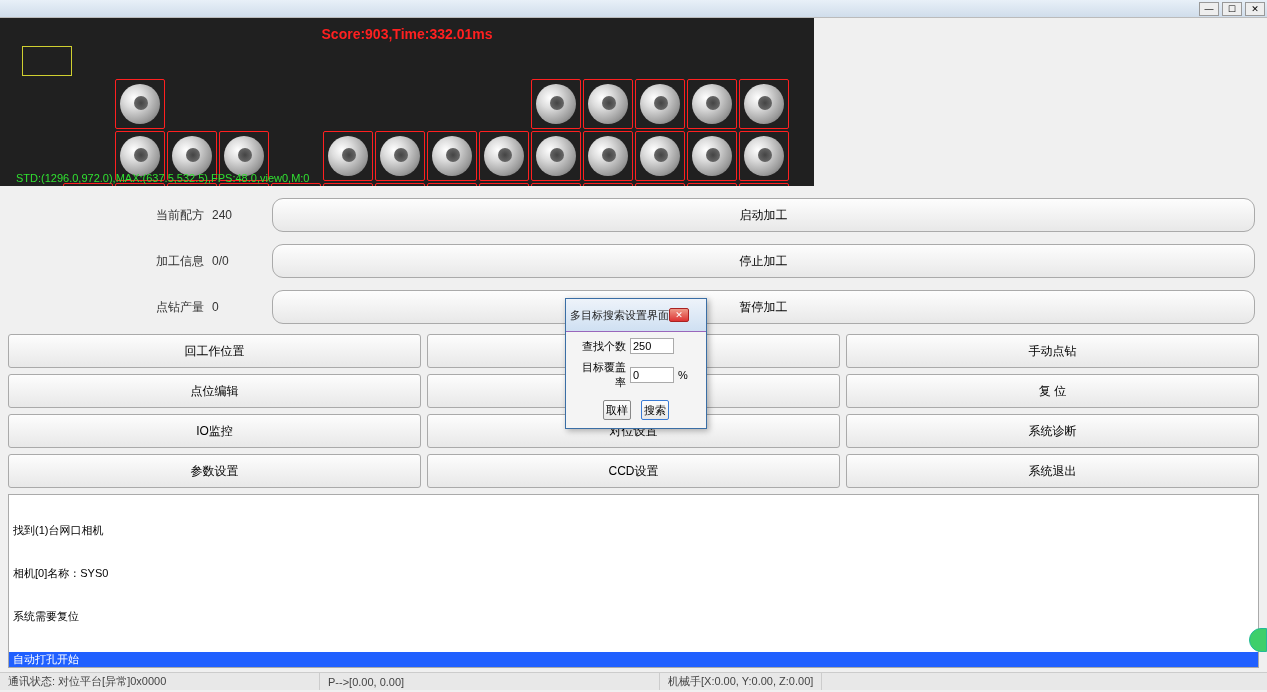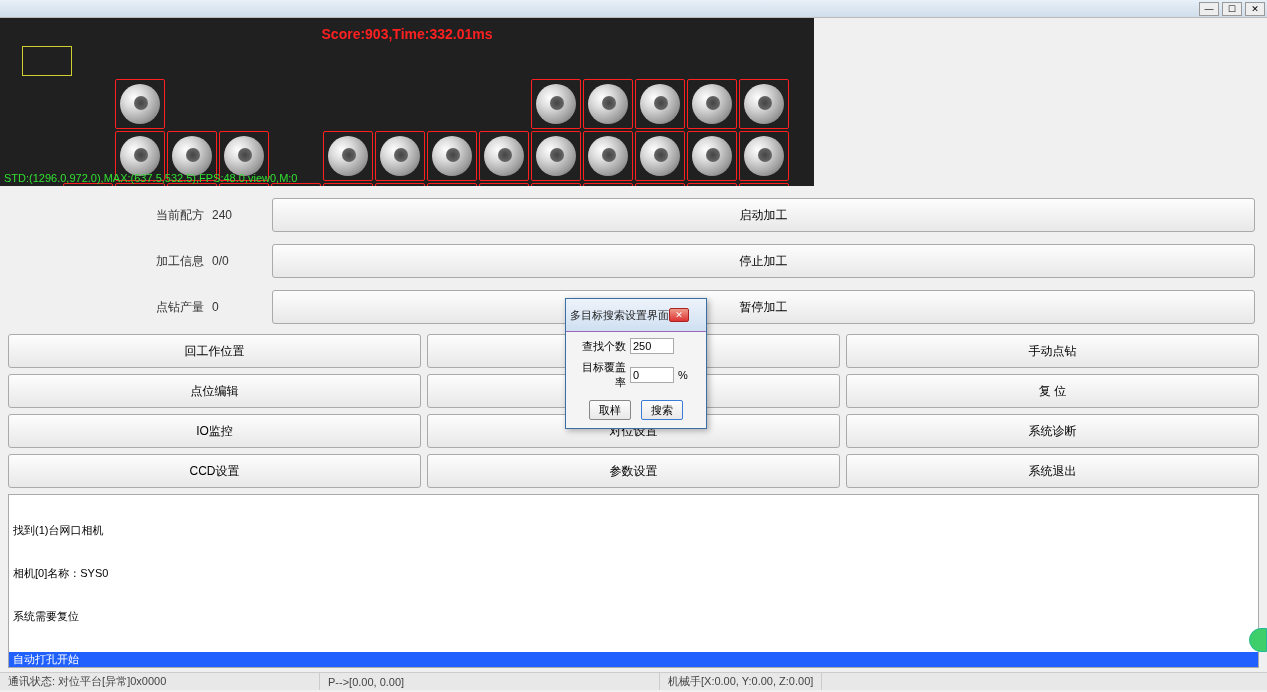--- a/index.html
+++ b/index.html
@@ -4,21 +4,21 @@
 <style>
   * { box-sizing: border-box; margin: 0; padding: 0; font-family: "Microsoft YaHei", sans-serif; }
   body { background: #f0f0f0; width: 1267px; height: 692px; overflow: hidden; position: relative; }
   .titlebar { height: 18px; background: linear-gradient(#e8f0f8,#d0ddeb); border-bottom:1px solid #bbb; display:flex; justify-content:flex-end; align-items:center; padding:0 2px; }
   .titlebar .win-btn { width:20px; height:14px; margin-left:3px; background:#eee; border:1px solid #999; font-size:9px; display:flex; align-items:center; justify-content:center; cursor:pointer;}
   .main { display:flex; height: 654px; flex-direction: column; }
   .viewer { width:814px; height:654px; background:#202020; position:relative; overflow:hidden; }
   .score { position:absolute; top:8px; left:50%; transform:translateX(-50%); color:#ff2020; font-size:14px; font-weight:bold; }
   .yellowrect { position:absolute; top:28px; left:22px; width:50px; height:30px; border:1px solid #cfcf30; }
   .greenline { position:absolute; left:0; right:0; top:643px; height:1px; background:#30e030; opacity:0.7;}
-  .footer-text { position:absolute; bottom:2px; left:4px; color:#30e030; font-size:11px; }
+  .footer-text { position:absolute; bottom:2px; left:16px; color:#30e030; font-size:11px; }
   .grid { position:absolute; top:60px; left:10px; right:10px; bottom:18px; }
   .row { display:flex; }
   .cell { width:50px; height:50px; margin:1px; border:1px solid #ff2020; border-radius:2px; display:flex; align-items:center; justify-content:center; position:relative;}
   .cell.n { border:none; }
   .ball { width:40px; height:40px; border-radius:50%; background:radial-gradient(circle at 14px 14px,#fff 0%,#ddd 28%,#999 70%,#555 100%); }
   .ball::after{content:"";position:absolute;width:14px;height:14px;border-radius:50%;background:radial-gradient(#444 0%,#666 70%,transparent 100%);top:16px;left:18px;}
   .dark-back { position:absolute; inset:0; background: radial-gradient(circle at 30% 30%, #444 0%, #222 60%, #111 100%); z-index:-1;}
   .green-ring { position:absolute; top:222px; left:316px; width:14px; height:14px; border:2px solid #30e030; border-radius:50%; z-index:5;}
   .target { position:absolute; top:330px; left:380px; width:52px; height:52px; z-index:5;}
   .target .dot{position:absolute;width:6px;height:6px;background:#ff2020;border-radius:50%;}
@@ -26,21 +26,21 @@
   .target .d4{top:22px;left:-4px;} .target .d5{top:22px;right:-4px;}
   .target .d6{bottom:-4px;left:-4px;} .target .d7{bottom:-4px;left:22px;} .target .d8{bottom:-4px;right:-4px;}
   .target .cross1{position:absolute;top:0;left:25px;width:2px;height:52px;background:#ff2020;}
   .target .cross2{position:absolute;top:25px;left:0;height:2px;width:52px;background:#ff2020;}
   .target .ring{position:absolute;top:16px;left:16px;width:20px;height:20px;border:2px solid #ff2020;border-radius:50%;}
   .right { flex:1; padding:6px 6px 0 6px; display:flex; flex-direction:column; }
   .info-rows { }
   .info-row { display:flex; align-items:center; height:46px; padding:0 6px;}
   .info-row .lab { width:200px; text-align:right; font-size:12px; color:#333; padding-right:8px;}
   .info-row .val { width:60px; font-size:12px; color:#333;}
-  .big-btn { flex:1; height:34px; background:linear-gradient(#fdfdfd,#e8e8e8); border:1px solid #aaa; border-radius:3px; font-size:12px; cursor:pointer; display:flex; align-items:center; justify-content:center;}
+  .big-btn { flex:1; height:34px; background:linear-gradient(#fdfdfd,#e8e8e8); border:1px solid #aaa; border-radius:11px; font-size:12px; cursor:pointer; display:flex; align-items:center; justify-content:center;}
   .btn-grid { display:grid; grid-template-columns:1fr 1fr 1fr; gap:6px; padding:4px 2px 6px 2px;}
   .btn-grid .btn { height:34px; background:linear-gradient(#fdfdfd,#e8e8e8); border:1px solid #aaa; border-radius:3px; font-size:12px; cursor:pointer; display:flex; align-items:center; justify-content:center;}
   .log { flex:1; border:1px solid #aaa; background:#fff; margin:0 2px 4px 2px; overflow:auto; font-size:11px; }
   .log .line { padding:0 4px; white-space:pre;margin-top:28px;}
   .log .line.sel { background:#2060ff; color:#fff;}
   .statusbar { height:18px; background:#e8e8e8; border-top:1px solid #ccc; display:flex; align-items:center; font-size:11px; color:#444;}
   .statusbar .cell-sb { padding:0 8px; border-right:1px solid #ccc; height:100%; display:flex; align-items:center;}
   .statusbar .cell-sb.wide{flex:0 0 320px;}
   .statusbar .cell-sb.mid{flex:0 0 340px;}
   .statusbar .spacer{flex:1;}
@@ -48,21 +48,21 @@
   .dialog { position:absolute; top:298px; left:565px; width:142px; background:#f4f4f4; border:1px solid #3a6ea5; box-shadow:2px 2px 6px rgba(0,0,0,0.3); z-index:20; font-size:11px;}
   .dialog .dlg-title { height:18px; background:linear-gradient(#eef3fa,#cfe0f2); border-bottom:1px solid #96b; display:flex; align-items:center; padding:16px 4px; justify-content:flex-start;}
   .dialog .dlg-title span{font-size:11px;color:#222;}
   .dlg-close{width:20px;height:14px;background:linear-gradient(#e98,#d33);border:1px solid #a22;border-radius:2px;color:#fff;font-size:9px;display:flex;align-items:center;justify-content:center;cursor:pointer;}
   .dlg-body { padding:6px;}
   .dlg-row { display:flex; align-items:center; margin-bottom:6px;}
   .dlg-row label{ width:58px; text-align:right; padding-right:4px;}
   .dlg-row input{ width:44px; height:16px; border:1px solid #aaa; font-size:11px; padding:0 2px;}
   .dlg-row .unit{ margin-left:4px;}
   .dlg-btns { display:flex; justify-content:center; gap:10px; padding:4px 0 2px 0;}
-  .dlg-btns button{ width:42px; height:20px; background:linear-gradient(#fdfdfd,#e8e8e8); border:1px solid #888; border-radius:2px; font-size:11px; cursor:pointer;}
+  .dlg-btns button{ width:28px; height:20px; background:linear-gradient(#fdfdfd,#e8e8e8); border:1px solid #888; border-radius:2px; font-size:11px; cursor:pointer;}
   .dlg-btns button.primary{border:1px solid #3a7bd5;}
 </style>
 </head>
 <body>
 
 <div class="titlebar">
   <div class="win-btn">—</div>
   <div class="win-btn">☐</div>
   <div class="win-btn">✕</div>
 </div>
@@ -586,22 +586,22 @@
     <div class="btn-grid" id="btngrid">
         <div class="btn">回工作位置</div>
         <div class="btn">机械手设置</div>
         <div class="btn">手动点钻</div>
         <div class="btn">点位编辑</div>
         <div class="btn">校准设置</div>
         <div class="btn">复 位</div>
         <div class="btn">IO监控</div>
         <div class="btn">对位设置</div>
         <div class="btn">系统诊断</div>
+        <div class="btn">参数设置</div>
         <div class="btn">CCD设置</div>
-        <div class="btn">参数设置</div>
         <div class="btn">系统退出</div>
       </div>
     <div class="log" id="logbox">
         <div class="line">找到(1)台网口相机</div>
         <div class="line">相机[0]名称：SYS0</div>
         <div class="line">系统需要复位</div>
         <div class="line sel">自动打孔开始</div>
       </div>
   </div>
 </div>

